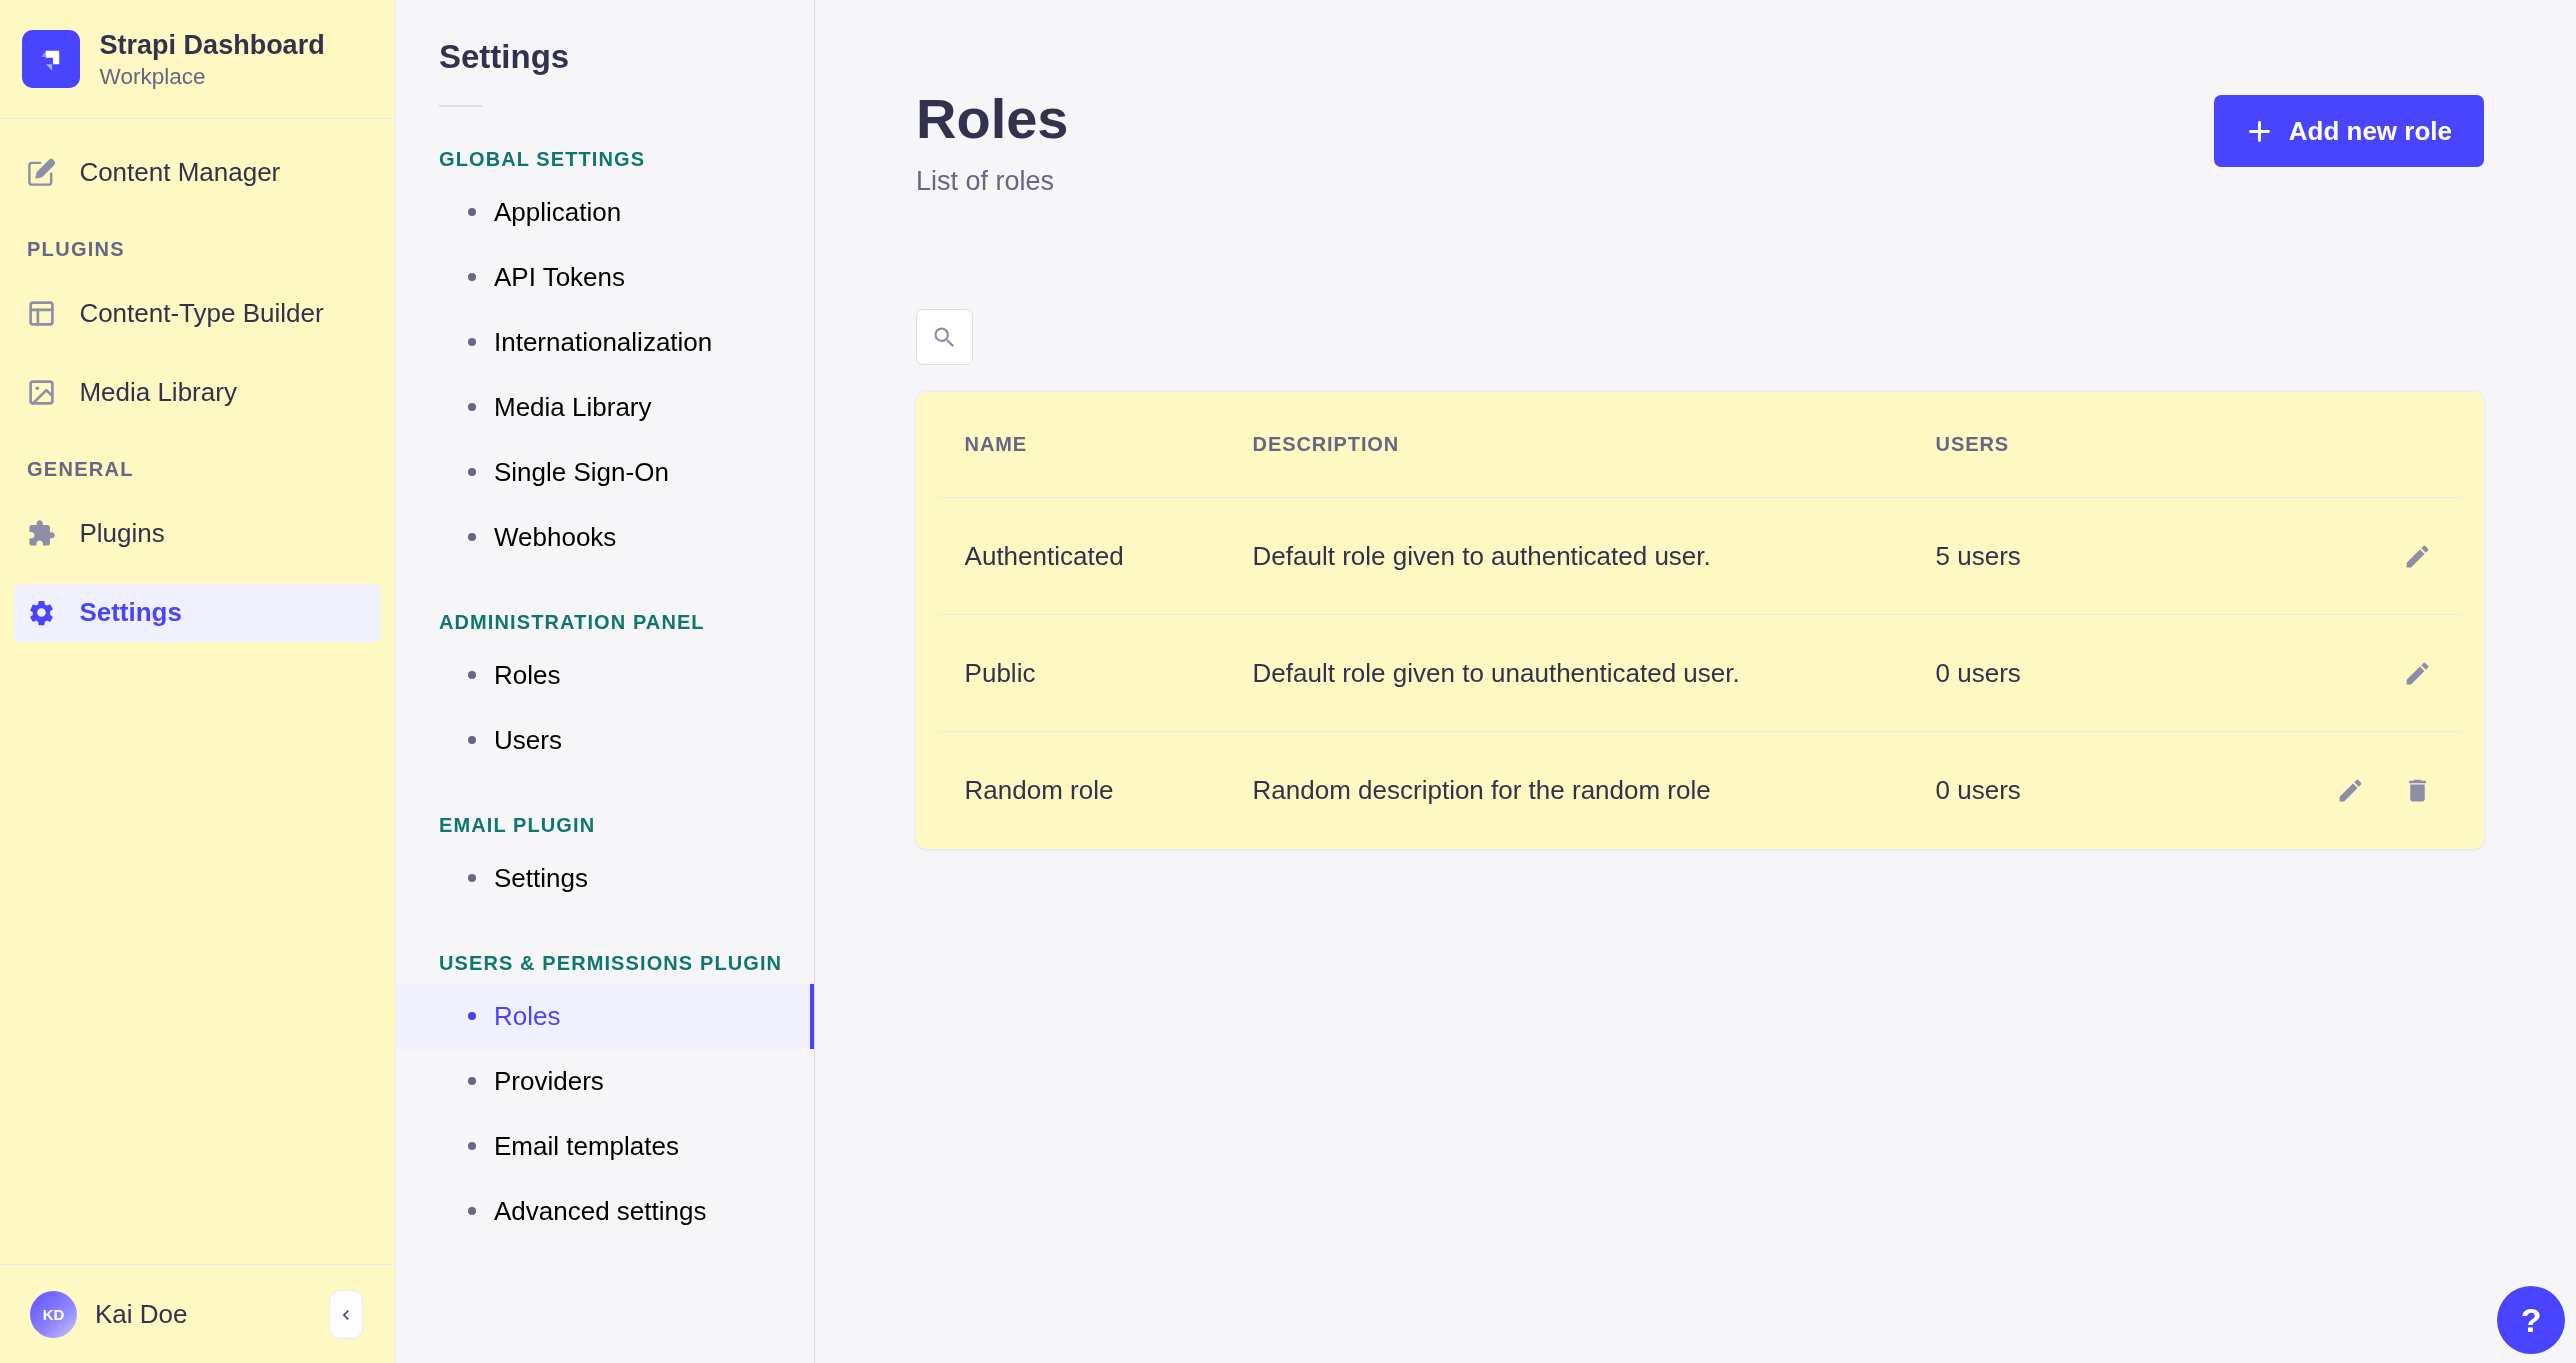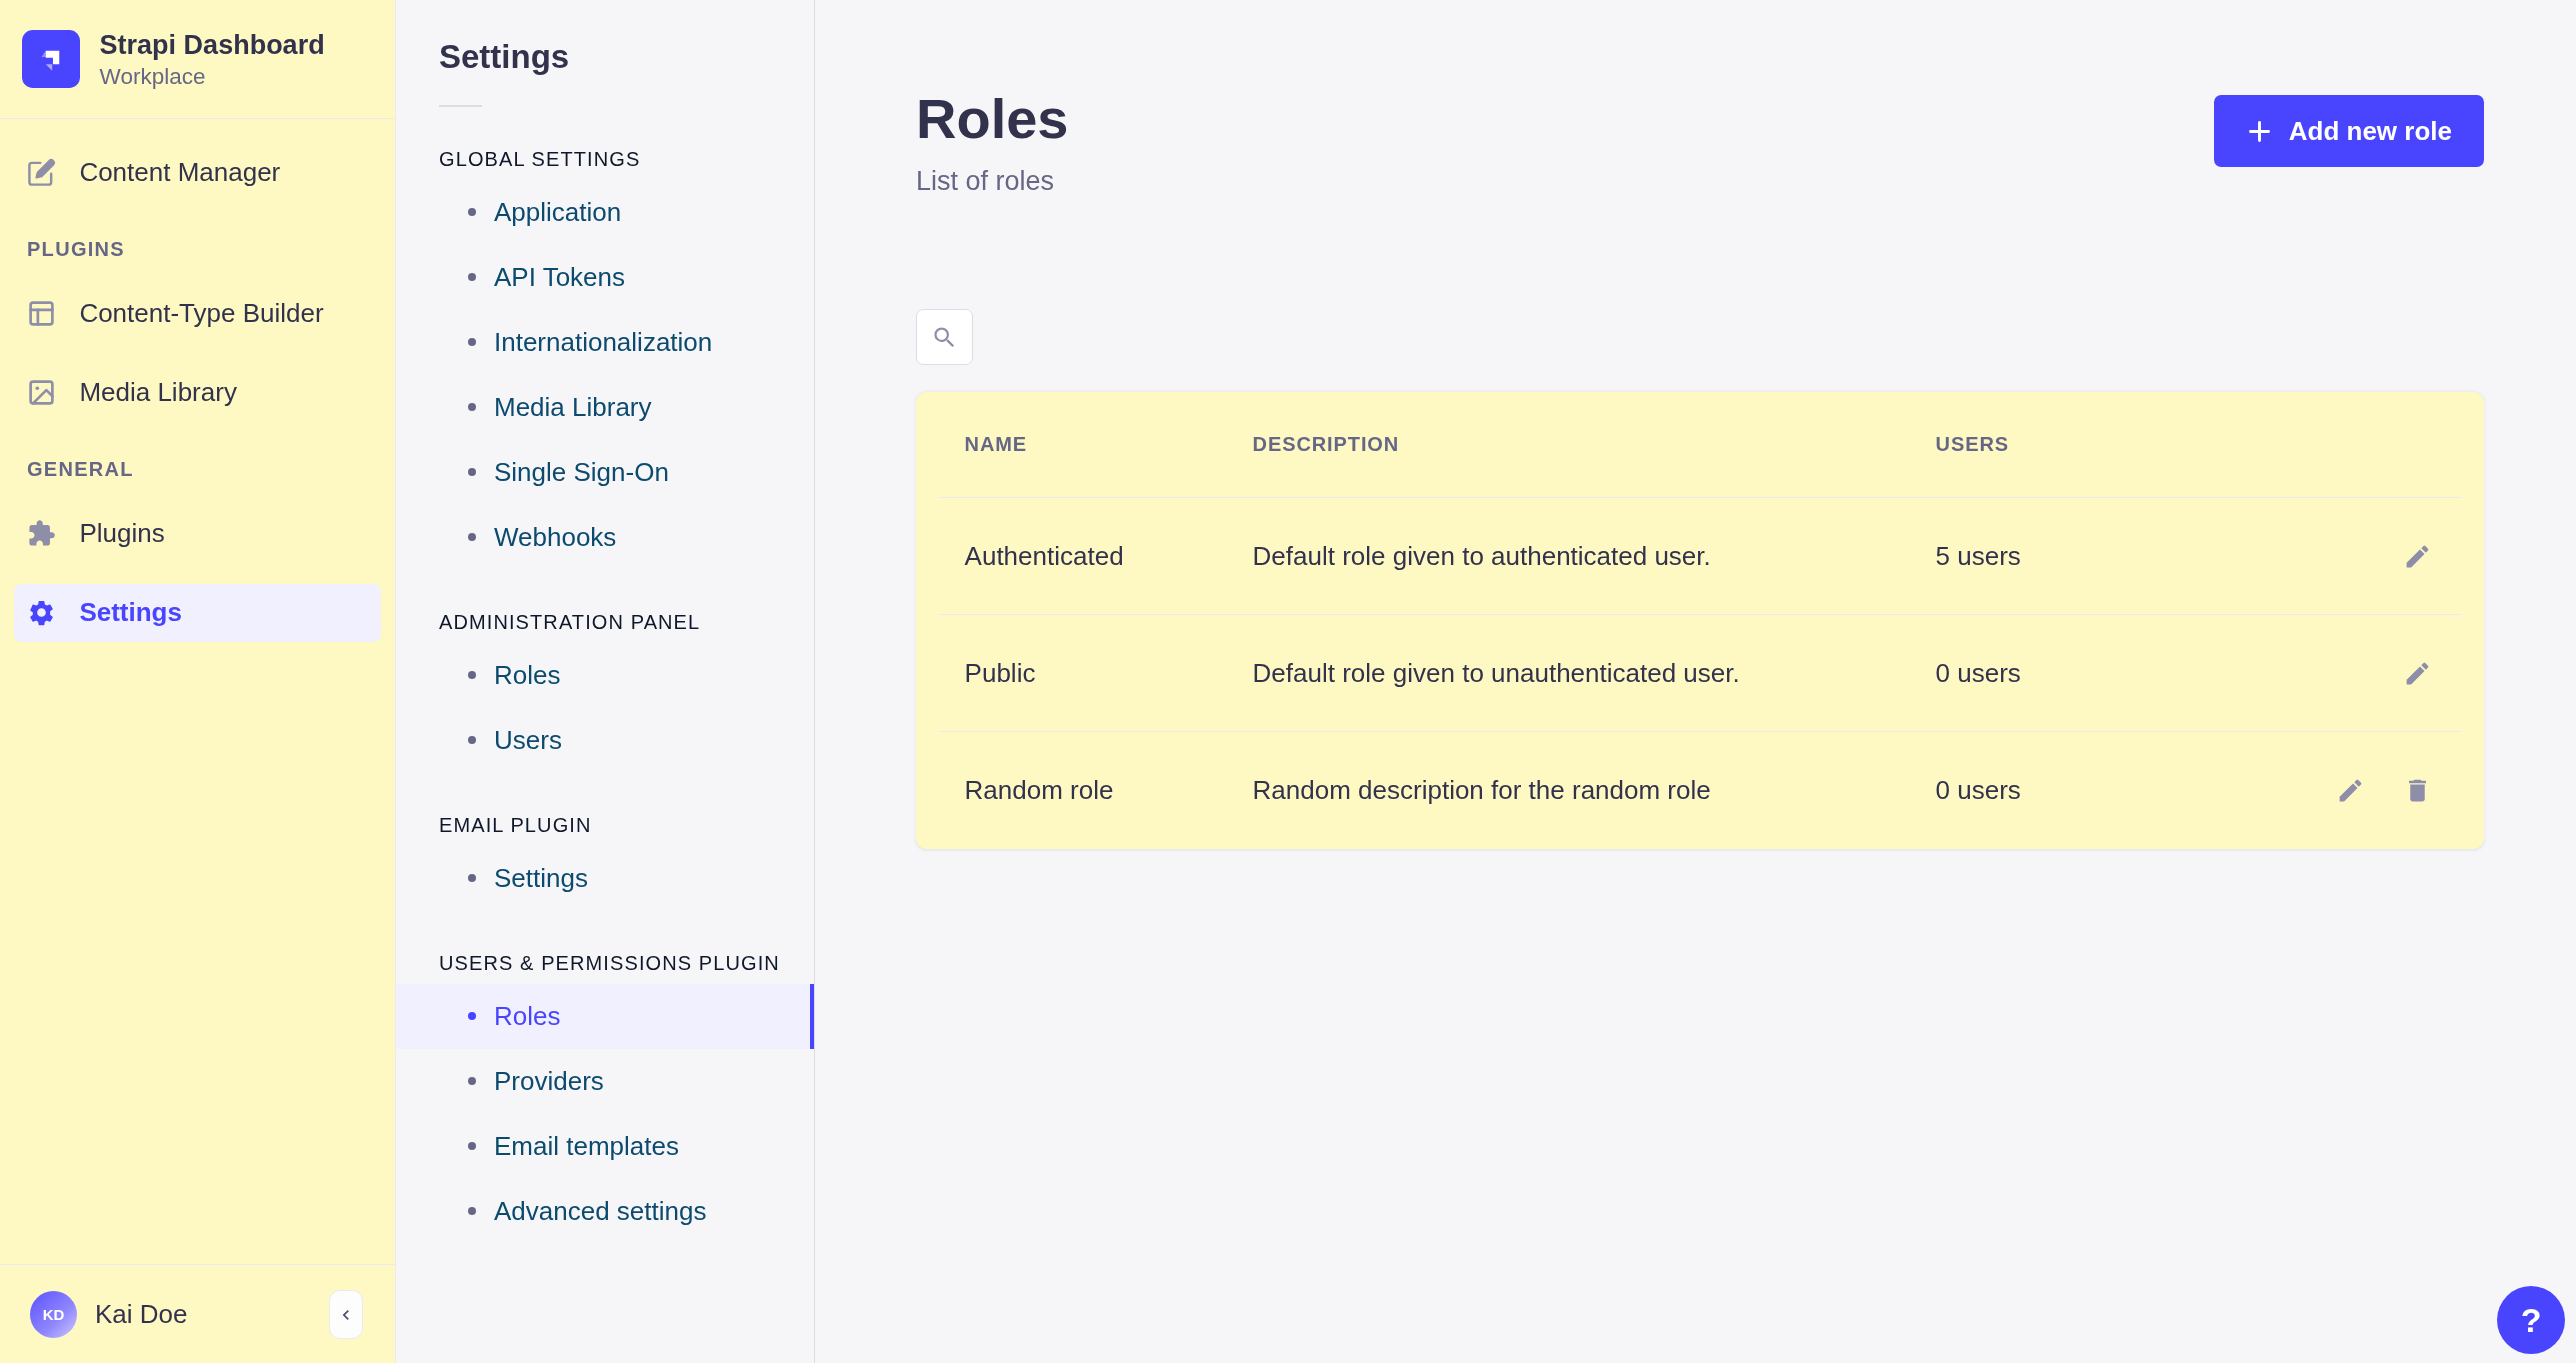--- a/index.html
+++ b/index.html
@@ -59,26 +59,26 @@
   
   .subnav {
     width:419px; min-width:419px; height:100%;
     background:#F6F6F9; border-right:0.9px solid #DCDCE4;
     padding-top:38px; overflow:hidden;
   }
   .subnav-title { font-size:33px; font-weight:700; color:#32324D; margin:0 0 0 43px; line-height:38px; }
   .subnav-rule { width:43px; height:1.8px; background:#DCDCE4; margin:29px 0 0 43px; }
   .subnav-section { margin-top:41px; }
   .subnav-label {
-    font-size:20px; font-weight:400; letter-spacing:1.1px; color:#0f172a;
+    font-size:20px; font-weight:700; letter-spacing:1.1px; color:#0f766e;
     margin:0 0 9px 43px;
   }
   .subnav-item {
     height:65px; display:flex; align-items:center; gap:18px;
-    padding-left:72px; font-size:26px; color:#0c4a6e; cursor:pointer;
+    padding-left:72px; font-size:26px; color:#000000; cursor:pointer;
     border-right:4.5px solid transparent;
   }
   .subnav-item .bullet { width:8px; height:8px; border-radius:50%; background:#666687; flex:none; }
   .subnav-item.active { background:#F0F0FF; color:#4945FF; border-right-color:#4945FF; }
   .subnav-item.active .bullet { background:#4945FF; }
 
   
   .main { flex:1; height:100%; padding:86px 93px 0 101px; position:relative; }
   .main-header { display:flex; justify-content:space-between; align-items:flex-start; }
   .page-title { font-size:56px; font-weight:700; color:#32324D; line-height:65px; }

